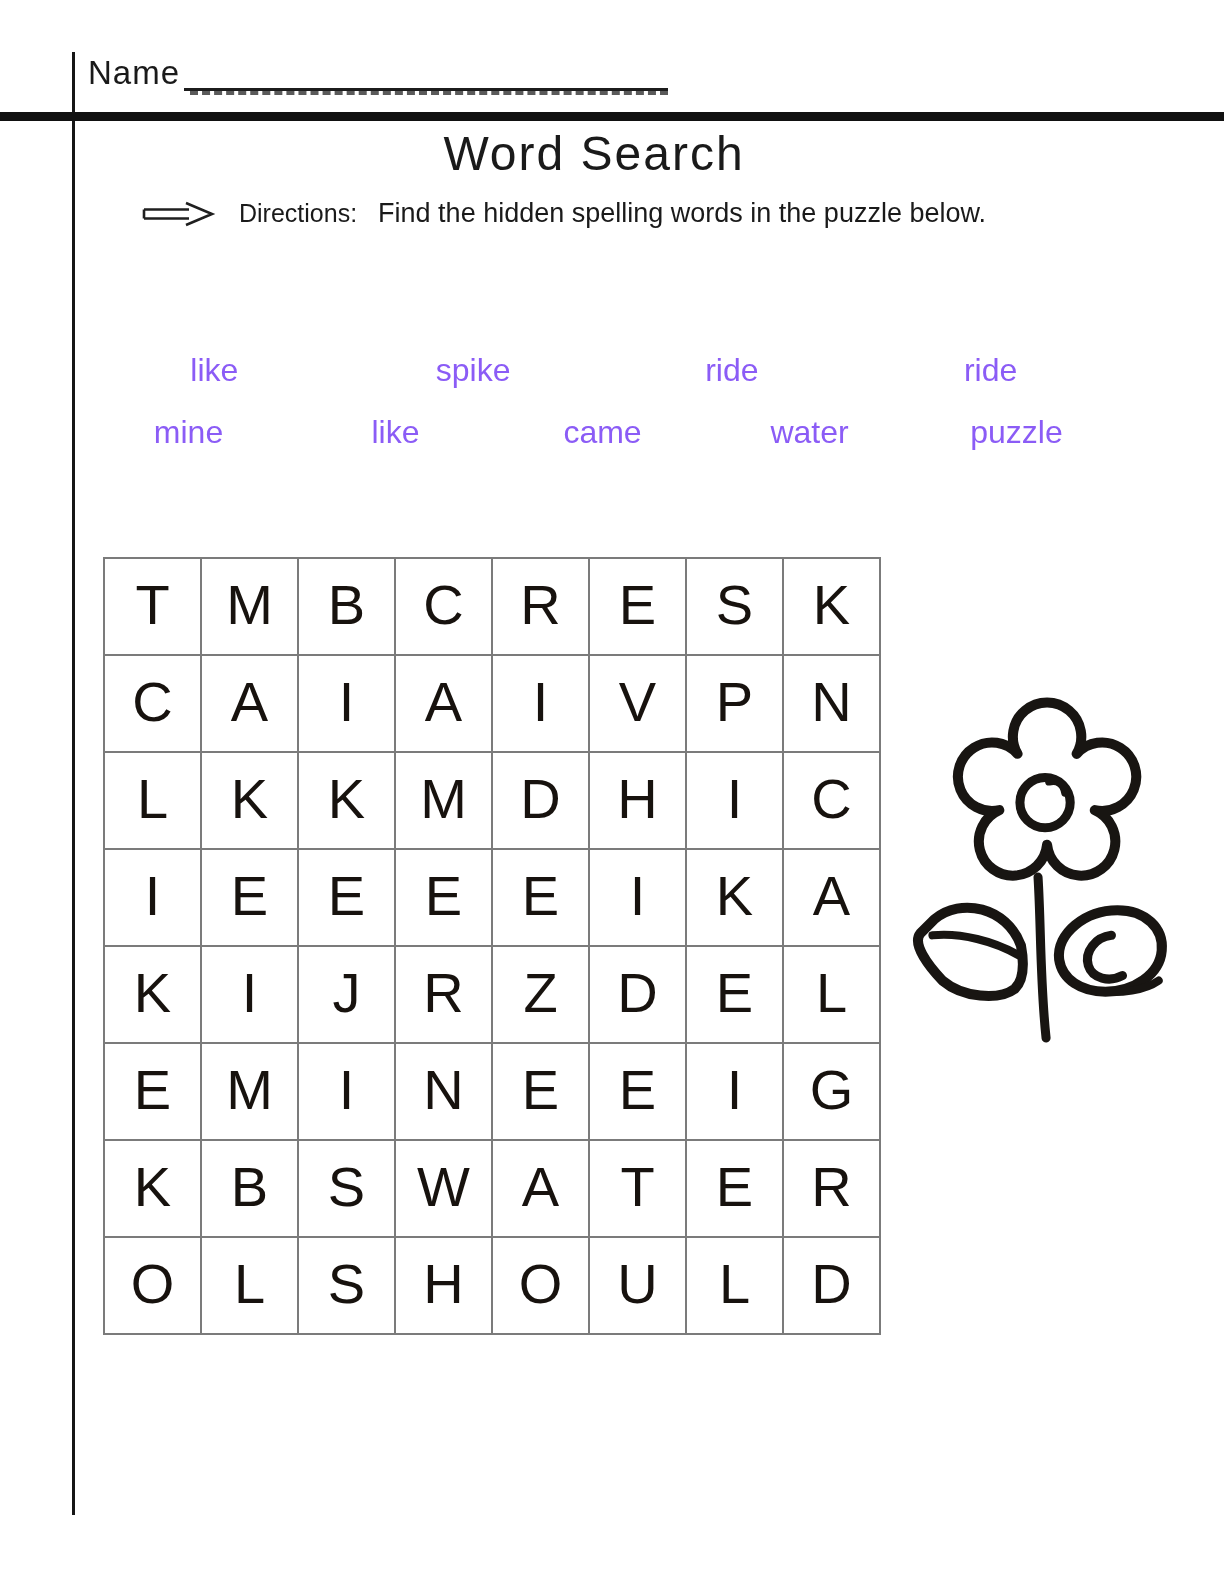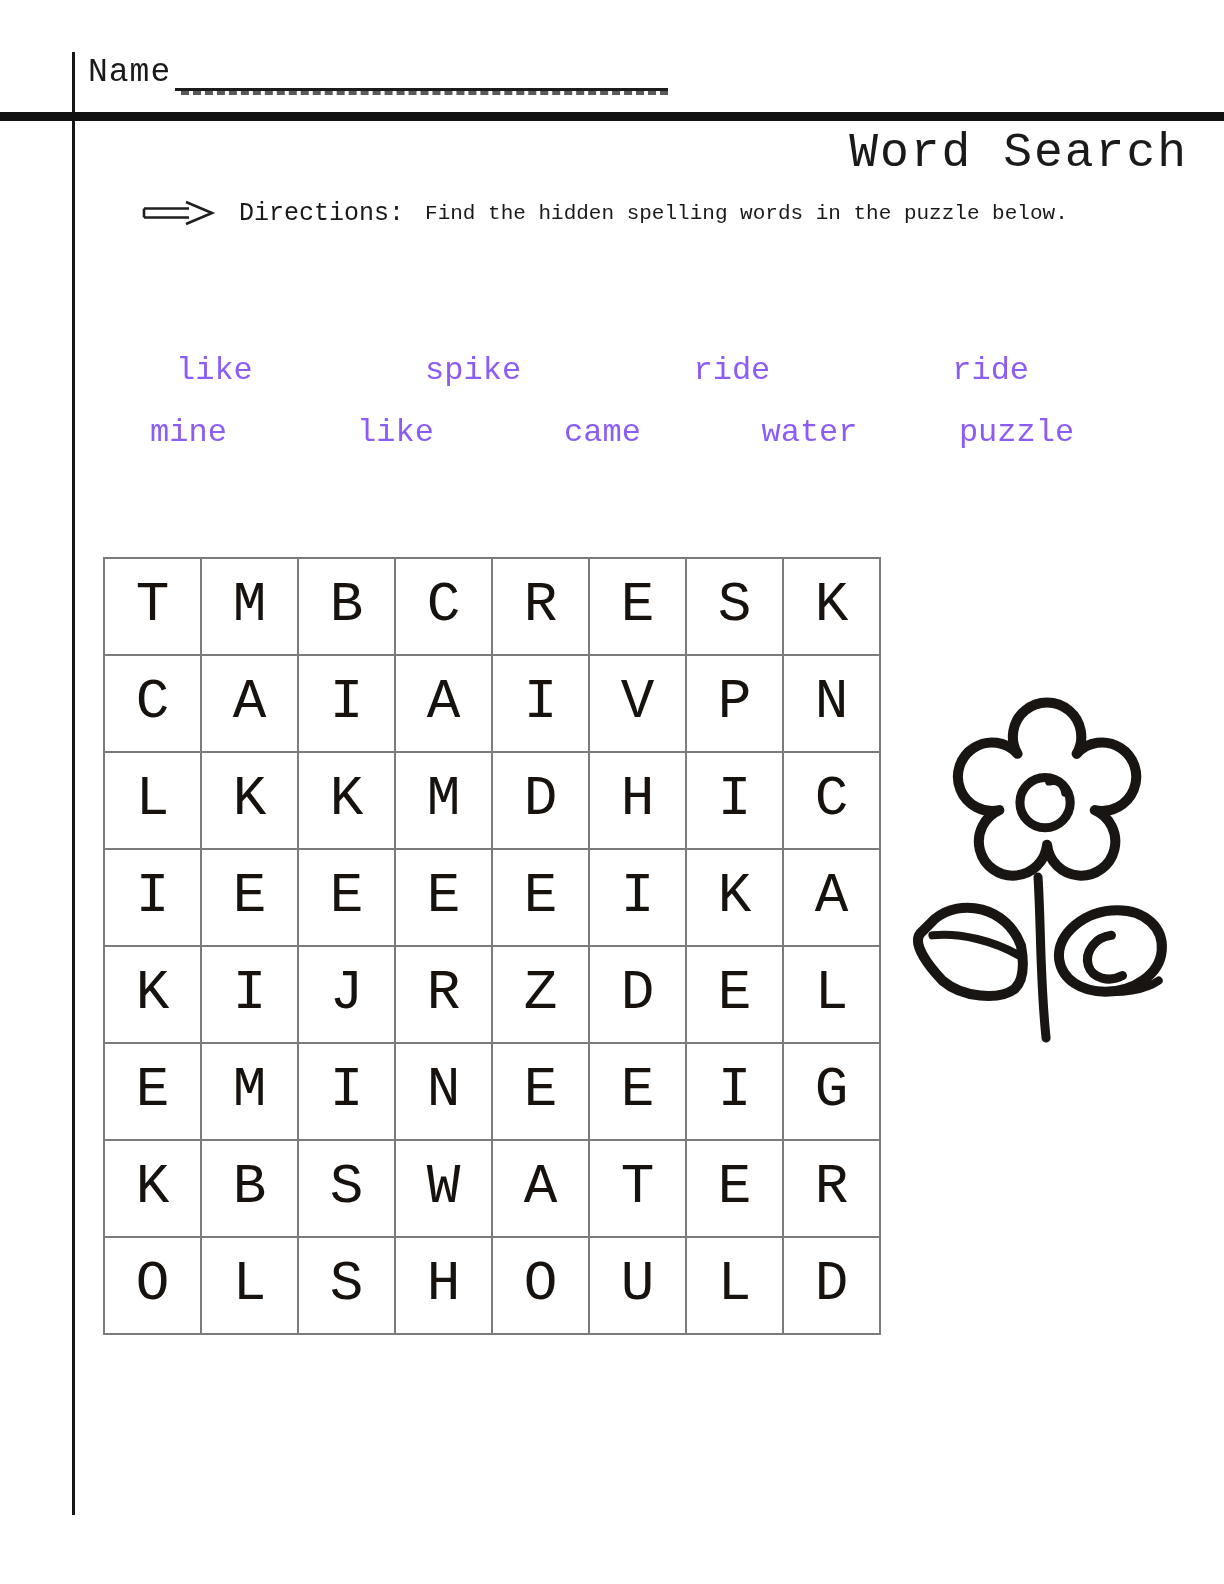--- a/index.html
+++ b/index.html
@@ -1,20 +1,20 @@
 <!DOCTYPE html>
 <html><head>
 <meta charset="utf-8">
 <style>
   html,body{margin:0;padding:0;background:#e8e8e8;}
   .page{
     position:relative;
     width:1224px;height:1584px;
     background:#ffffff;
-    font-family:Liberation Mono, monospace;
+    font-family:Liberation Sans, sans-serif;
     color:#1a1a1a;
     overflow:hidden;
     margin:0 auto;
   }
   
   .rule-vertical{
     position:absolute;left:72px;top:52px;width:3px;height:1463px;
     background:#161616;
   }
   .rule-horizontal{
@@ -33,29 +33,29 @@
     position:relative;flex:1;height:38px;margin-left:4px;
     border-bottom:3px solid #1c1c1c;
   }
   .name-underline .dashes{
     position:absolute;left:6px;right:0;bottom:-7px;height:0;
     border-bottom:4px dashed #5a5a5a;
   }
   
   .page-title{
     position:absolute;left:0;top:126px;width:1188px;
-    text-align:right;font-size:48px;letter-spacing:2px;
+    text-align:center;font-size:48px;letter-spacing:2px;
   }
   
   .directions-row{
     position:absolute;left:140px;top:198px;
     display:flex;align-items:center;gap:21px;white-space:nowrap;
   }
   .directions-label{font-size:25px;}
-  .directions-text{font-size:21px;}
+  .directions-text{font-size:27px;}
   
   .word-row{
     position:absolute;left:85px;width:1035px;
     display:flex;
   }
   .word-row-1{top:352px;}
   .word-row-2{top:414px;}
   .word-item{
     flex:1;text-align:center;font-size:32px;color:#8b5cf6;
   }

